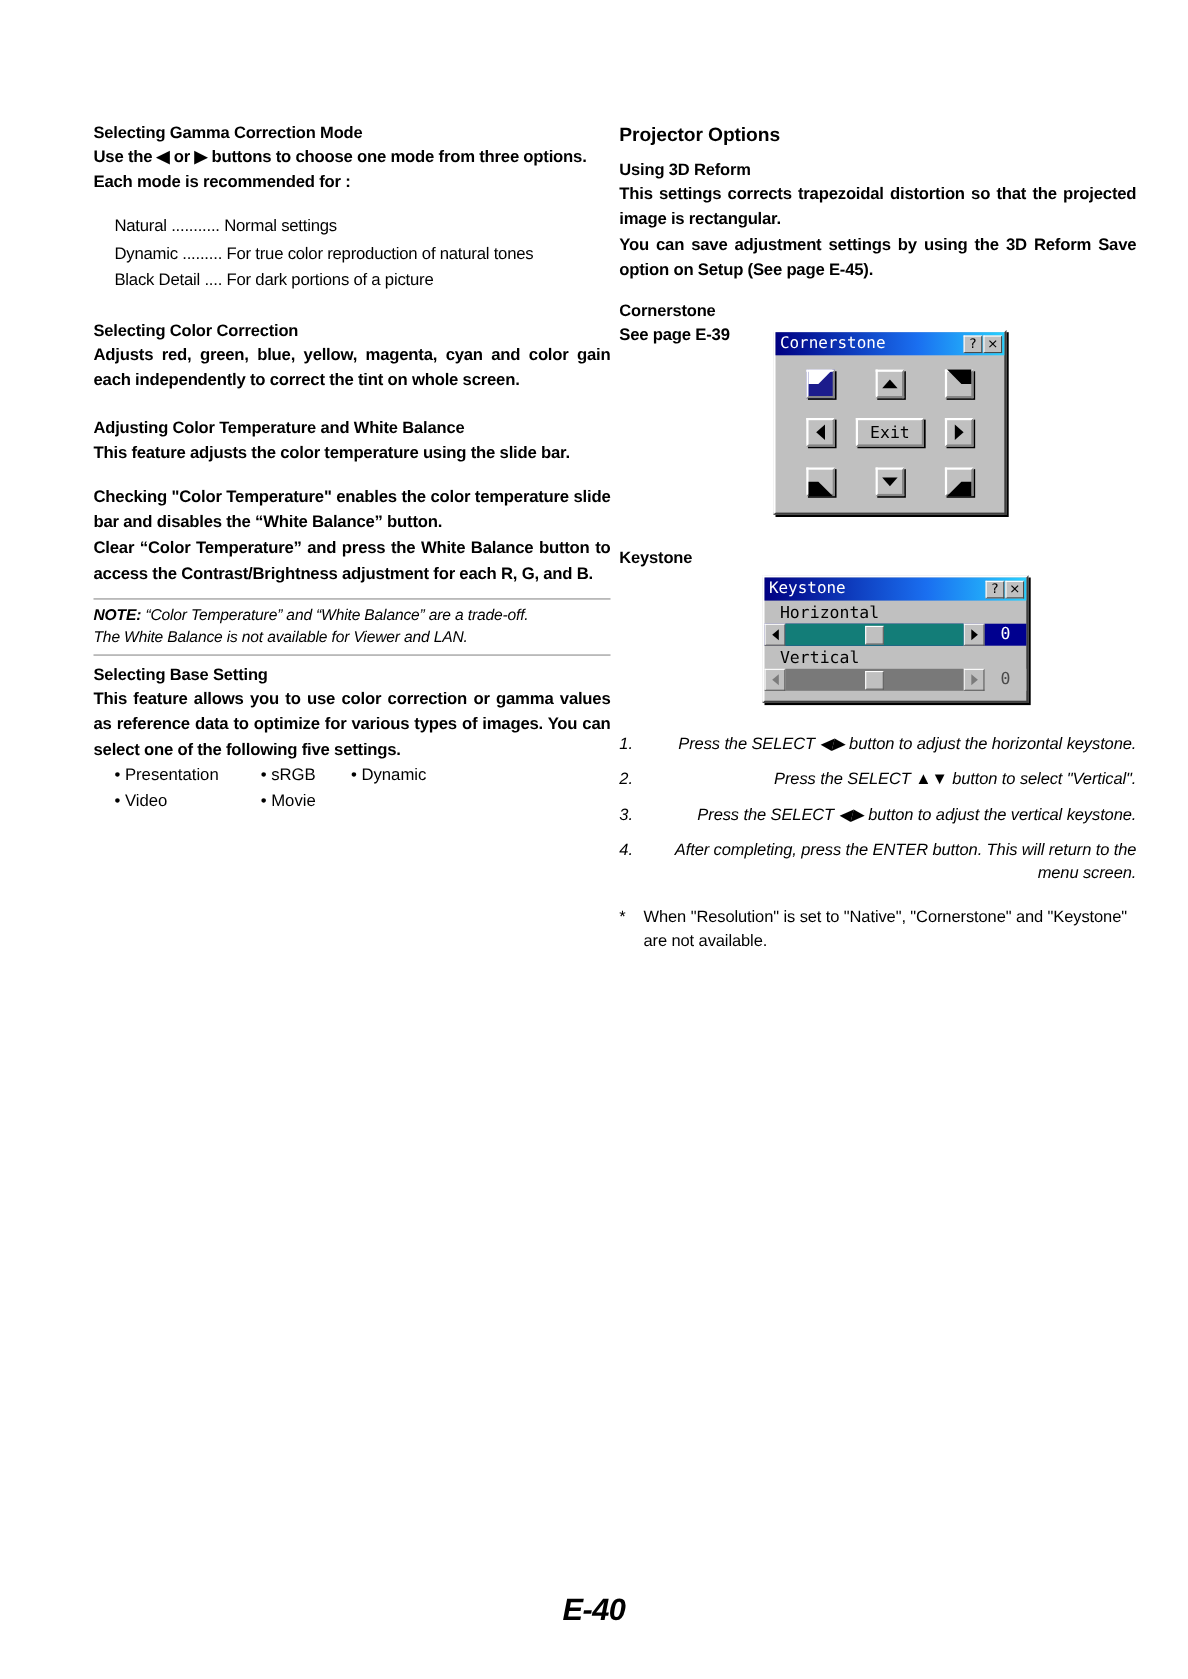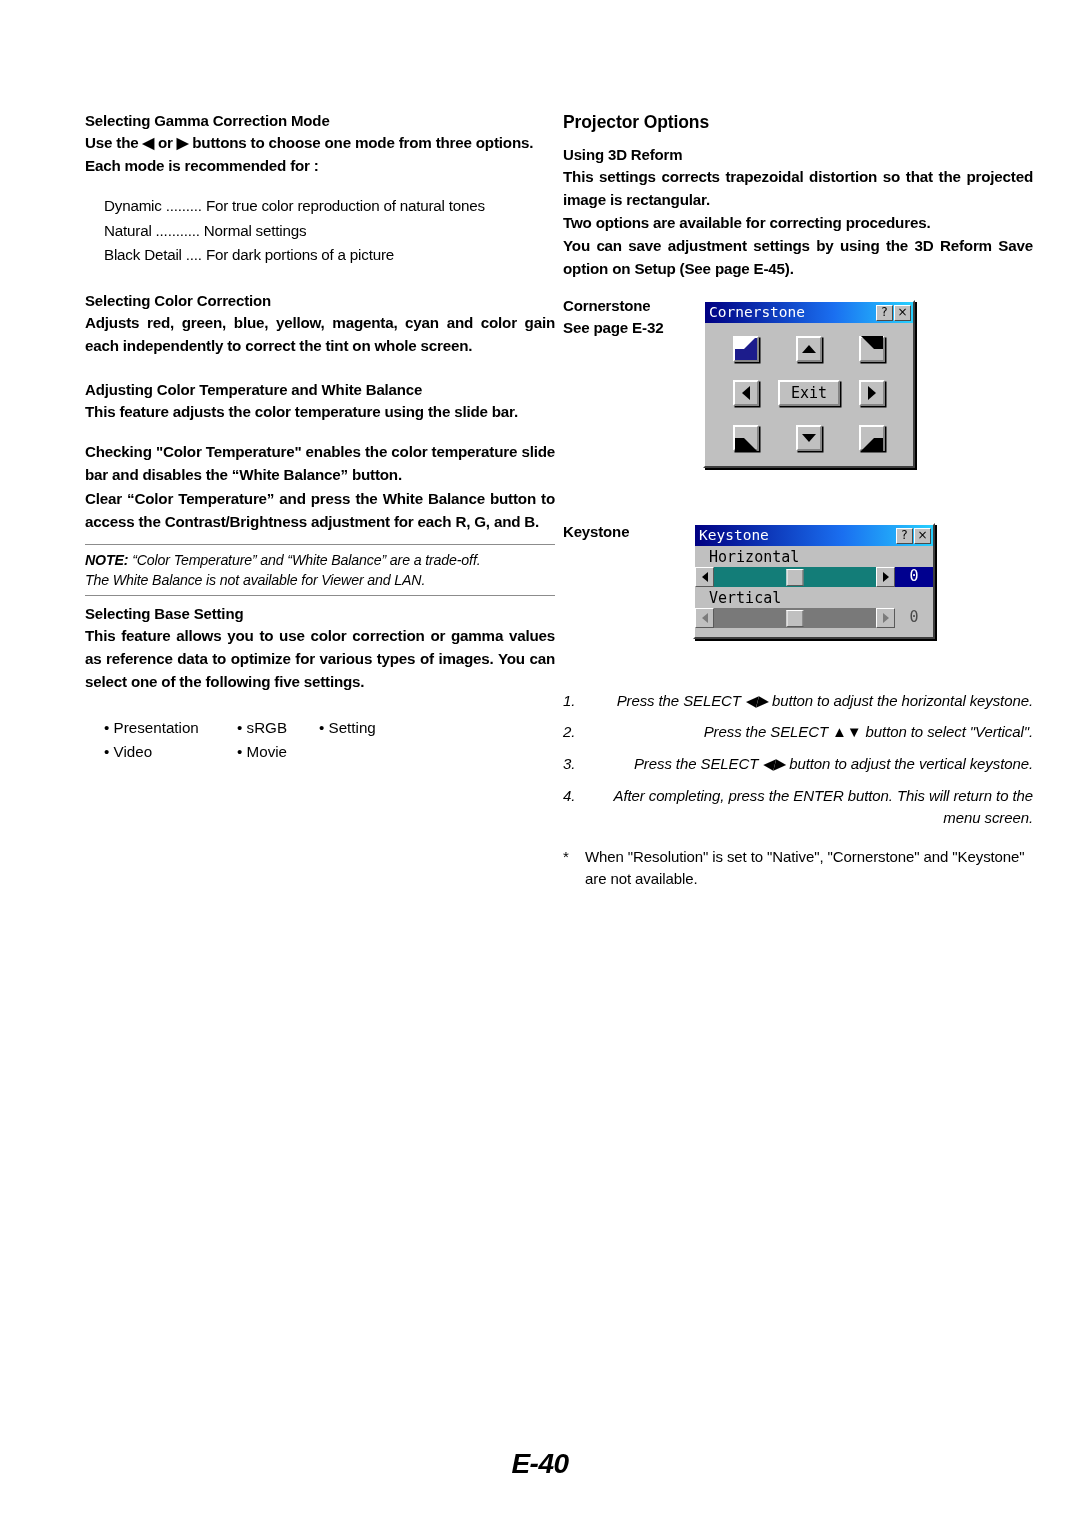--- a/index.html
+++ b/index.html
@@ -84,21 +84,21 @@
     font-size: 14.2px;
     font-style: italic;
     line-height: 1.45;
     letter-spacing: -0.15px;
   }
   .note b { font-style: italic; font-weight: bold; }
 
   
   .bullets {
     margin-left: 19px;
-    margin-top: 23px;
+    margin-top: 0;
     font-size: 15.2px;
     line-height: 1.55;
   }
   .bullets .row { display: flex; }
   .bullets .c1 { width: 133px; }
   .bullets .c2 { width: 82px; }
   .bullets .c3 { width: 120px; }
 
   
   .steps {
@@ -327,22 +327,22 @@
 
   <div class="col-left">
 
     <h3 class="sub-title">Selecting Gamma Correction Mode</h3>
     <p class="body nojust indent">Use the ◀ or ▶ buttons to choose one mode from three options.</p>
     <p class="body nojust indent">Each mode is recommended for :</p>
 
     <div class="gap-m"></div>
 
     <div class="deflist">
+      <div class="defrow">Natural ........... Normal settings</div>
       <div class="defrow">Dynamic ......... For true color reproduction of natural tones</div>
-      <div class="defrow">Natural ........... Normal settings</div>
       <div class="defrow">Black Detail .... For dark portions of a picture</div>
     </div>
 
     <div class="gap-l"></div>
 
     <h3 class="sub-title">Selecting Color Correction</h3>
     <p class="body indent">Adjusts red, green, blue, yellow, magenta, cyan and color gain each independently to correct the tint on whole screen.</p>
 
     <div class="gap-l"></div>
 
@@ -361,45 +361,44 @@
 
     <div class="gap-s"></div>
 
     <h3 class="sub-title">Selecting Base Setting</h3>
     <p class="body indent">This feature allows you to use color correction or gamma values as reference data to optimize for various types of images. You can select one of the following five settings.</p>
 
     <div class="bullets">
       <div class="row">
         <div class="c1">• Presentation</div>
         <div class="c2">• sRGB</div>
-        <div class="c3">• Setting</div>
+        <div class="c3">• Dynamic</div>
       </div>
       <div class="row">
         <div class="c1">• Video</div>
         <div class="c2">• Movie</div>
         <div class="c3"></div>
       </div>
     </div>
   </div>
 
   <div class="col-right">
 
     <h2 class="section-title">Projector Options</h2>
 
     <div class="gap-s"></div>
 
     <h3 class="sub-title">Using 3D Reform</h3>
     <p class="body indent">This settings corrects trapezoidal distortion so that the projected image is rectangular.</p>
-    <p class="body nojust indent">Two options are available for correcting procedures.</p>
     <p class="body indent">You can save adjustment settings by using the 3D Reform Save option on Setup (See page E-45).</p>
 
     <div class="gap-m"></div>
 
     <h3 class="sub-title">Cornerstone</h3>
-    <p class="body nojust indent" style="margin-left:0">See page E-32</p>
+    <p class="body nojust indent" style="margin-left:0">See page E-39</p>
 
     <div style="height:183px"></div>
 
     <h3 class="sub-title">Keystone</h3>
 
     <div style="height:148px"></div>
 
     <div class="steps">
       <div class="step">
         <div class="num">1.</div>

